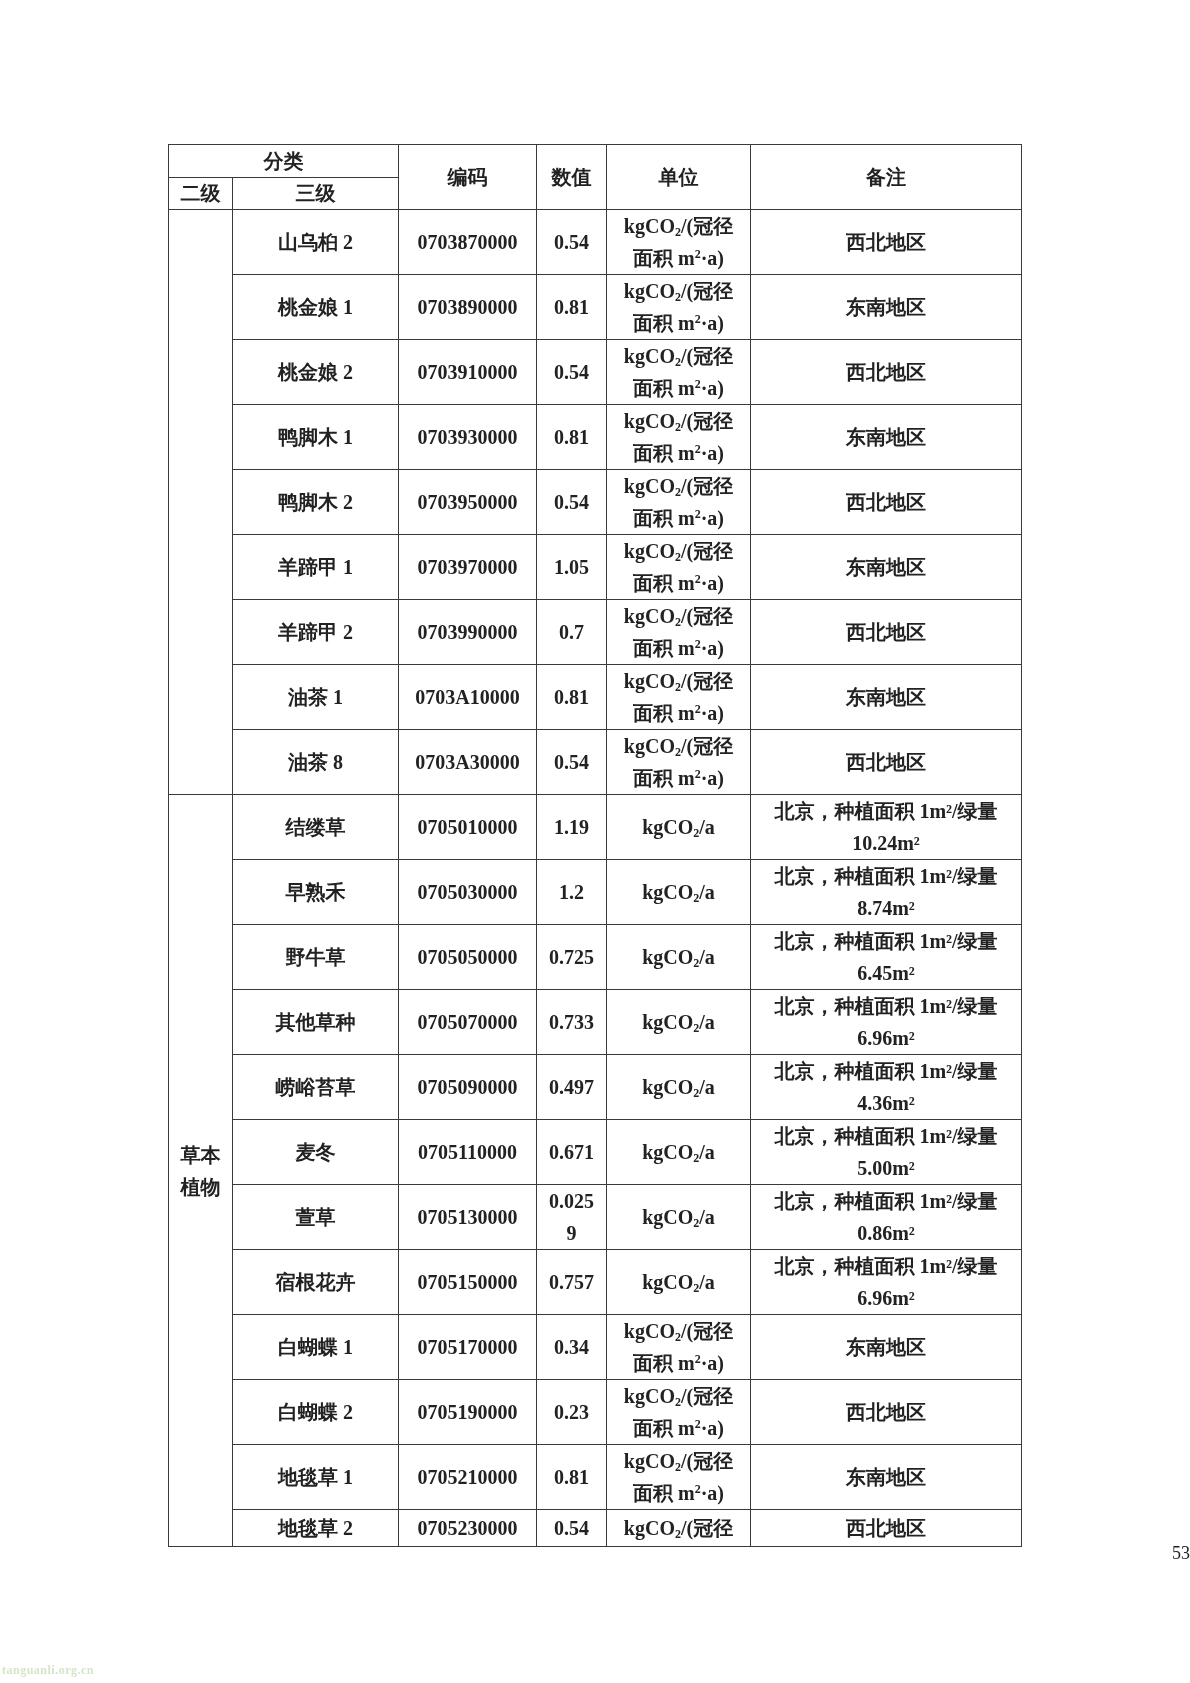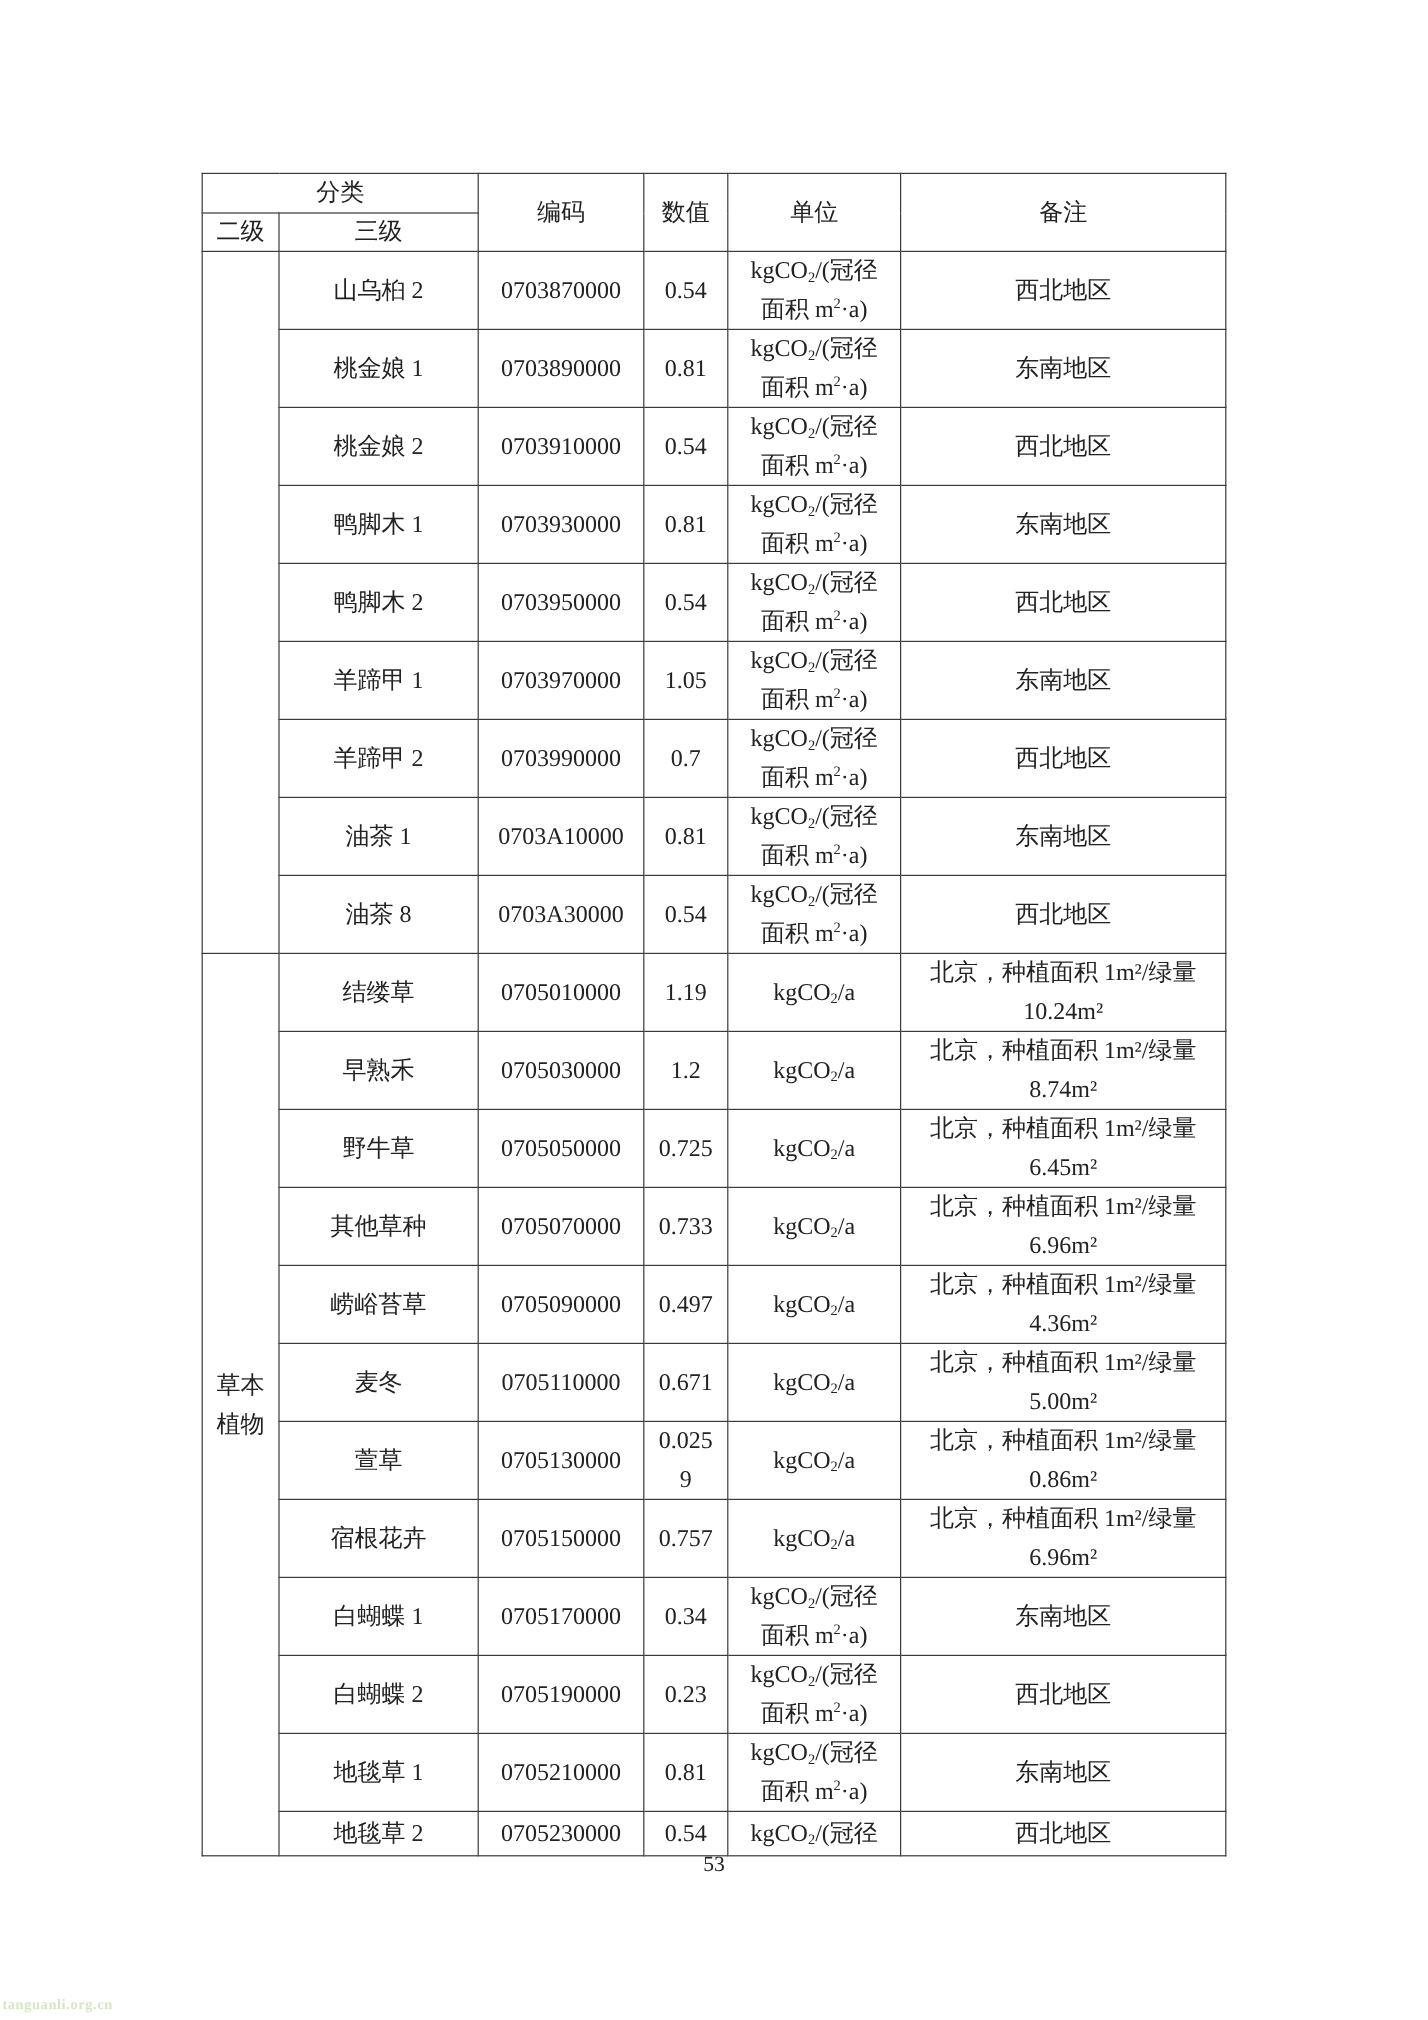--- a/index.html
+++ b/index.html
@@ -1,36 +1,36 @@
 <!DOCTYPE html>
 <html><head>
 <meta charset="utf-8">
 <style>
   html, body { margin:0; padding:0; background:#ffffff; }
   body { width:1190px; height:1683px; position:relative; overflow:hidden;
          font-family:"Liberation Serif","DejaVu Serif",serif; color:#222; }
   table.main {
     position:absolute; left:168px; top:144px; width:853px;
     border-collapse:collapse; table-layout:fixed;
-    font-size:20px; line-height:31px;
+    font-size:20px; line-height:31px;font-weight:bold;
   }
   table.main td {
     border:1.3px solid #3a3a3a; text-align:center; vertical-align:middle;
     padding:0 2px; overflow:hidden; word-break:break-all;
   }
   col.c1 { width:64px; } col.c2 { width:166px; } col.c3 { width:138px; }
   col.c4 { width:70px; } col.c5 { width:144px; } col.c6 { width:271px; }
   tr.h1 td { height:32px; }
   tr.h2 td { height:31px;margin-top:44px; }
   tr.r td { height:62.2px; }
   tr.rlast td { height:36px; }
   .l2 { line-height:32px; }
   .unit sub { font-size:12px; vertical-align:-3px; line-height:0; }
   .unit sup { font-size:12px; vertical-align:7px; line-height:0; }
-  .pagenum { position:absolute; left:0; width:1190px; top:1543px; text-align:center;
+  .pagenum { position:absolute; left:0; width:1190px; top:1543px; text-align:right;
              font-size:18px; }
   .watermark { position:absolute; left:2px; top:1663px; font-family:Liberation Serif, serif;
                font-size:12px; color:#d5e6c6; letter-spacing:0.5px; font-weight:bold; }
 </style>
 </head>
 <body>
 
 <table class="main">
   <colgroup>
     <col class="c1">

